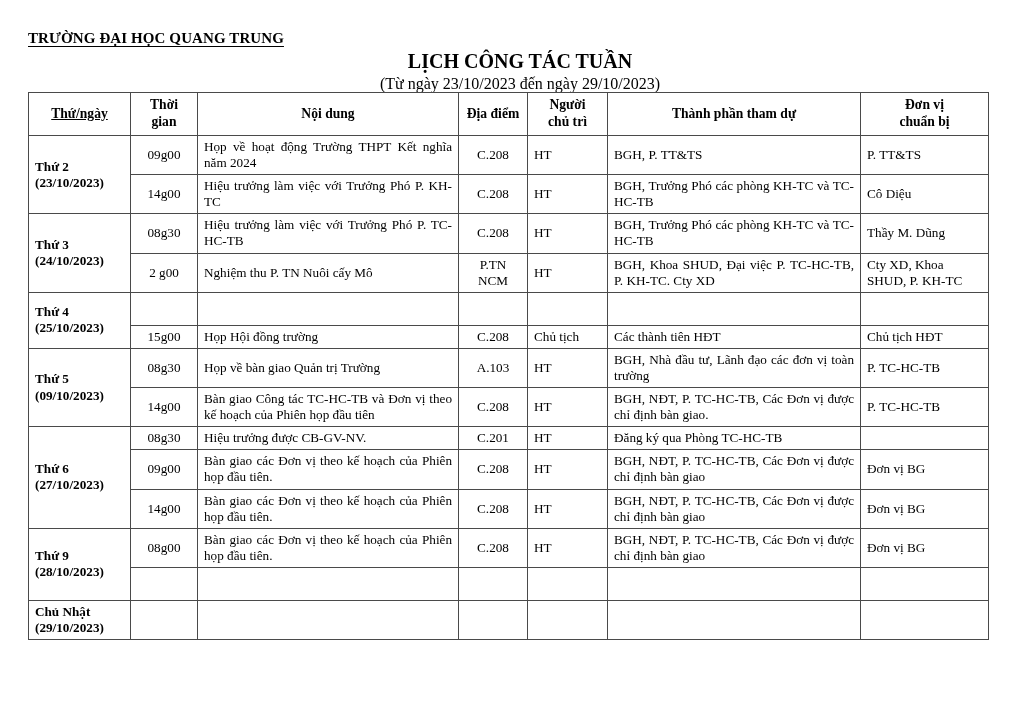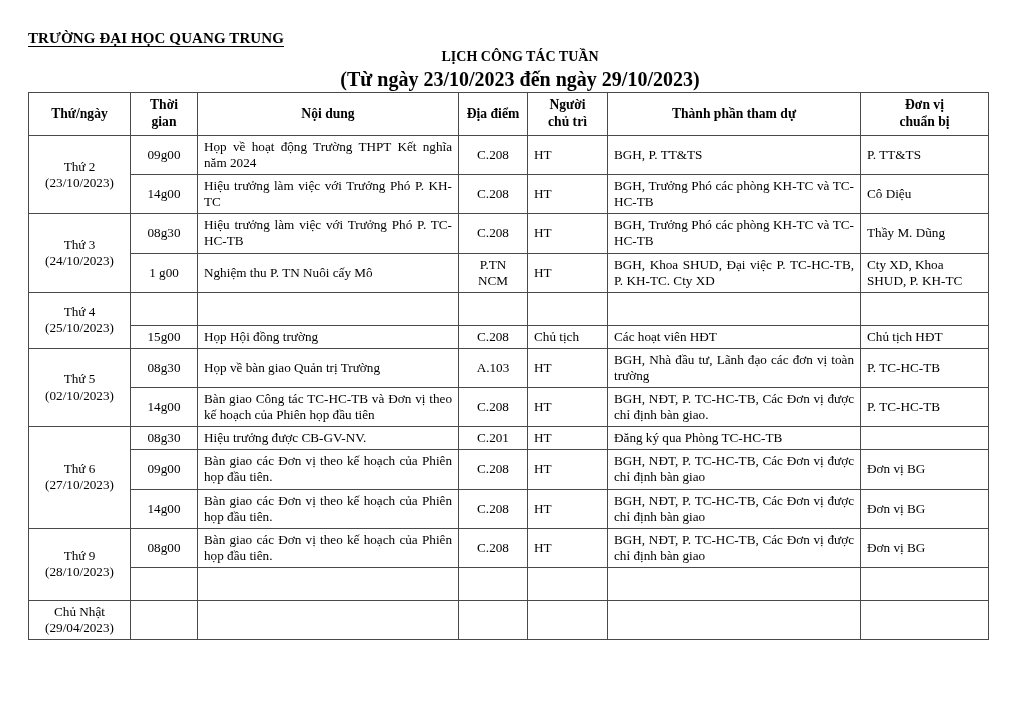--- a/index.html
+++ b/index.html
@@ -34,28 +34,28 @@
     white-space: nowrap;
   }
   .title-block {
     position: absolute;
     left: 300px;
     top: 48px;
     width: 440px;
     text-align: center;
   }
   .doc-title {
-    font-size: 14px;
+    font-size: 20px;
     font-weight: bold;
     line-height: 1.3;
     white-space: nowrap;
   }
   .doc-subtitle {
-    font-size: 20px;
-    font-weight: bold;
+    font-size: 16px;
+    font-weight: normal;
     line-height: 1.3;
     white-space: nowrap;
   }
 
   
   .sched-wrap {
     position: absolute;
     left: 28px;
     top: 92px;
     width: 960px;
@@ -84,22 +84,21 @@
   
   col.c-day   { width: 102px; }
   col.c-time  { width: 67px;  }
   col.c-cont  { width: 261px; }
   col.c-place { width: 69px;  }
   col.c-chair { width: 80px;  }
   col.c-part  { width: 253px; }
   col.c-prep  { width: 128px; }
 
   td.day {
-    text-align: center;
-    font-weight: normal;
+    font-weight: bold;
     font-size: 13.4px;
     line-height: 1.35;
   }
   td.time {
     text-align: center;
     font-size: 13.2px;
   }
   td.content {
     text-align: justify;
     text-justify: inter-word;
@@ -146,21 +145,21 @@
         <col class="c-day">
           <col class="c-time">
           <col class="c-cont">
         <col class="c-place">
           <col class="c-chair">
           <col class="c-part">
           <col class="c-prep">
       </colgroup>
       <thead>
         <tr id="header-row">
-            <th style="white-space: pre-line;">Thứ/ngày</th>
+            <th style="white-space: pre-line; text-decoration: underline;">Thứ/ngày</th>
             <th style="white-space: pre-line;">Thời
 gian</th>
             <th style="white-space: pre-line;">Nội dung</th>
             <th style="white-space: pre-line;">Địa điểm</th>
             <th style="white-space: pre-line;">Người
 chủ trì</th>
             <th style="white-space: pre-line;">Thành phần tham dự</th>
             <th style="white-space: pre-line;">Đơn vị
 chuẩn bị</th>
           </tr>
@@ -192,21 +191,21 @@
               <div>(24/10/2023)</div>
             </td>
             <td class="time">08g30</td>
             <td class="content">Hiệu trưởng làm việc với Trưởng Phó P. TC-HC-TB</td>
             <td class="place">C.208</td>
             <td class="chair">HT</td>
             <td class="participants">BGH, Trưởng Phó các phòng KH-TC và TC-HC-TB</td>
             <td class="prep">Thầy M. Dũng</td>
           </tr>
           <tr>
-            <td class="time">1 g00</td>
+            <td class="time">2 g00</td>
             <td class="content">Nghiệm thu P. TN Nuôi cấy Mô</td>
             <td class="nowrap-center">P.TN
 NCM</td>
             <td class="chair">HT</td>
             <td class="participants">BGH, Khoa SHUD, Đại việc P. TC-HC-TB, P. KH-TC. Cty XD</td>
             <td class="prep">Cty XD, Khoa SHUD, P. KH-TC</td>
           </tr>
           <tr class="empty-row">
             <td class="day" rowspan="2">
               <div>Thứ 4</div>
@@ -217,27 +216,27 @@
             <td class="place"></td>
             <td class="chair"></td>
             <td class="participants"></td>
             <td class="prep"></td>
           </tr>
           <tr>
             <td class="time">15g00</td>
             <td class="content">Họp Hội đồng trường</td>
             <td class="place">C.208</td>
             <td class="chair">Chủ tịch</td>
-            <td class="participants">Các hoạt viên HĐT</td>
+            <td class="participants">Các thành tiên HĐT</td>
             <td class="prep">Chủ tịch HĐT</td>
           </tr>
           <tr>
             <td class="day" rowspan="2">
               <div>Thứ 5</div>
-              <div>(02/10/2023)</div>
+              <div>(09/10/2023)</div>
             </td>
             <td class="time">08g30</td>
             <td class="content">Họp về bàn giao Quản trị Trường</td>
             <td class="place">A.103</td>
             <td class="chair">HT</td>
             <td class="participants">BGH,  Nhà đầu tư, Lãnh đạo các đơn vị toàn trường</td>
             <td class="prep">P. TC-HC-TB</td>
           </tr>
           <tr>
             <td class="time">14g00</td>
@@ -291,21 +290,21 @@
             <td class="time"></td>
             <td class="content"></td>
             <td class="place"></td>
             <td class="chair"></td>
             <td class="participants"></td>
             <td class="prep"></td>
           </tr>
           <tr class="empty-row">
             <td class="day" rowspan="1">
               <div>Chủ Nhật</div>
-              <div>(29/04/2023)</div>
+              <div>(29/10/2023)</div>
             </td>
             <td class="time"></td>
             <td class="content"></td>
             <td class="place"></td>
             <td class="chair"></td>
             <td class="participants"></td>
             <td class="prep"></td>
           </tr>
         </tbody>
     </table>

